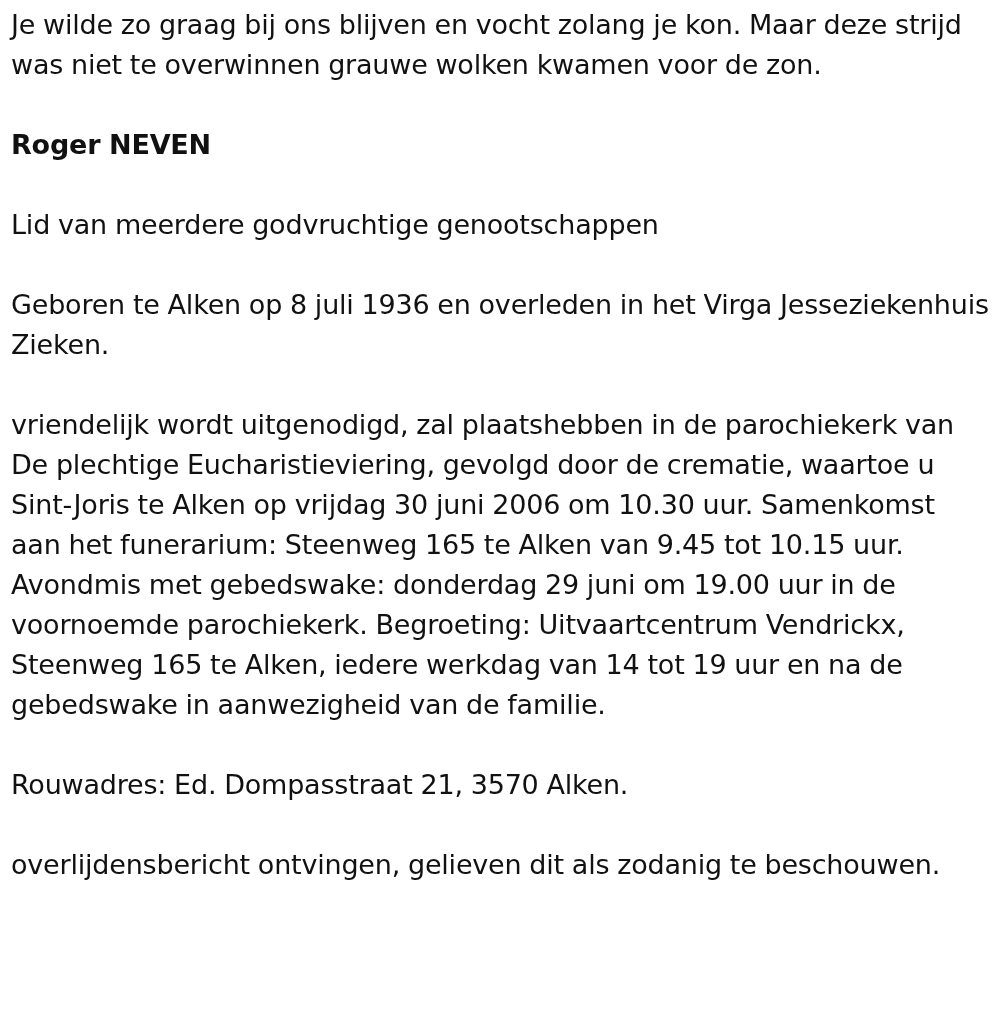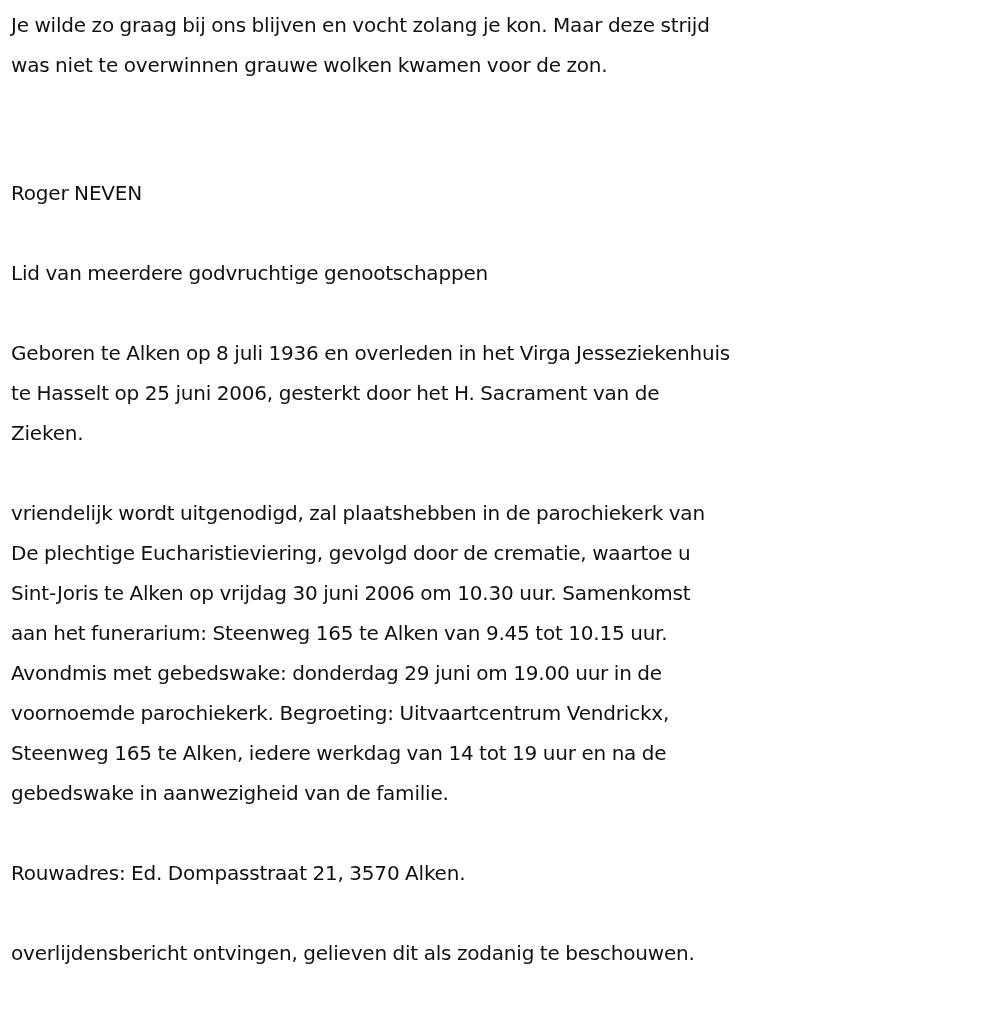--- a/index.html
+++ b/index.html
@@ -1,38 +1,37 @@
 <!DOCTYPE html>
 <html><head>
 <meta charset="utf-8">
 <style>
   html, body { margin:0; padding:0; background:#ffffff; }
   body { width:1000px; height:1030px; overflow:hidden; font-family:"DejaVu Sans", sans-serif; color:#111; }
   .doc { position:relative; padding:0 0 0 11px; }
-  .p { margin:0; font-size:20px; line-height:40px; letter-spacing:-0.2px; word-spacing:-0.5px; white-space:nowrap; }
-  .bold { font-weight:normal;margin-top:48px; }
+  .p { margin:0; font-size:27px; line-height:40px; letter-spacing:-0.2px; word-spacing:-0.5px; white-space:nowrap; }
+  .bold { font-weight:bold; }
   .gap { height:40px; }
   .top { padding-top:5px; }
 </style>
 </head>
 <body>
 
 <div class="doc top">
   <div>
     <p class="p">Je wilde zo graag bij ons blijven en vocht zolang je kon. Maar deze strijd</p>
     <p class="p">was niet te overwinnen grauwe wolken kwamen voor de zon.</p>
   </div>
   <div class="gap"></div>
   <p class="p bold">Roger NEVEN</p>
   <div class="gap"></div>
   <p class="p">Lid van meerdere godvruchtige genootschappen</p>
   <div class="gap"></div>
   <div>
     <p class="p">Geboren te Alken op 8 juli 1936 en overleden in het Virga Jesseziekenhuis</p>
-    <p class="p">te Hasselt op 25 juni 2006, gesterkt door het H. Sacrament van de</p>
     <p class="p">Zieken.</p>
   </div>
   <div class="gap"></div>
   <div>
     <p class="p">vriendelijk wordt uitgenodigd, zal plaatshebben in de parochiekerk van</p>
     <p class="p">De plechtige Eucharistieviering, gevolgd door de crematie, waartoe u</p>
     <p class="p">Sint-Joris te Alken op vrijdag 30 juni 2006 om 10.30 uur. Samenkomst</p>
     <p class="p">aan het funerarium: Steenweg 165 te Alken van 9.45 tot 10.15 uur.</p>
     <p class="p">Avondmis met gebedswake: donderdag 29 juni om 19.00 uur in de</p>
     <p class="p">voornoemde parochiekerk. Begroeting: Uitvaartcentrum Vendrickx,</p>

